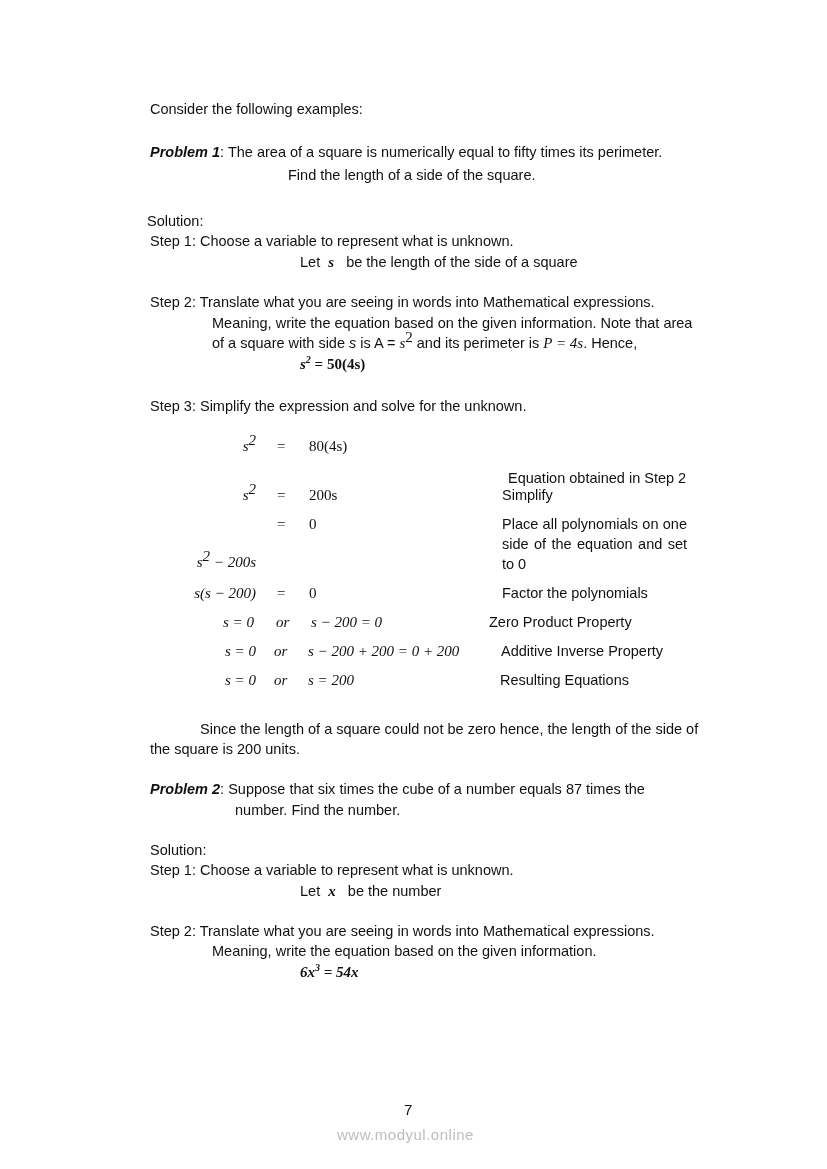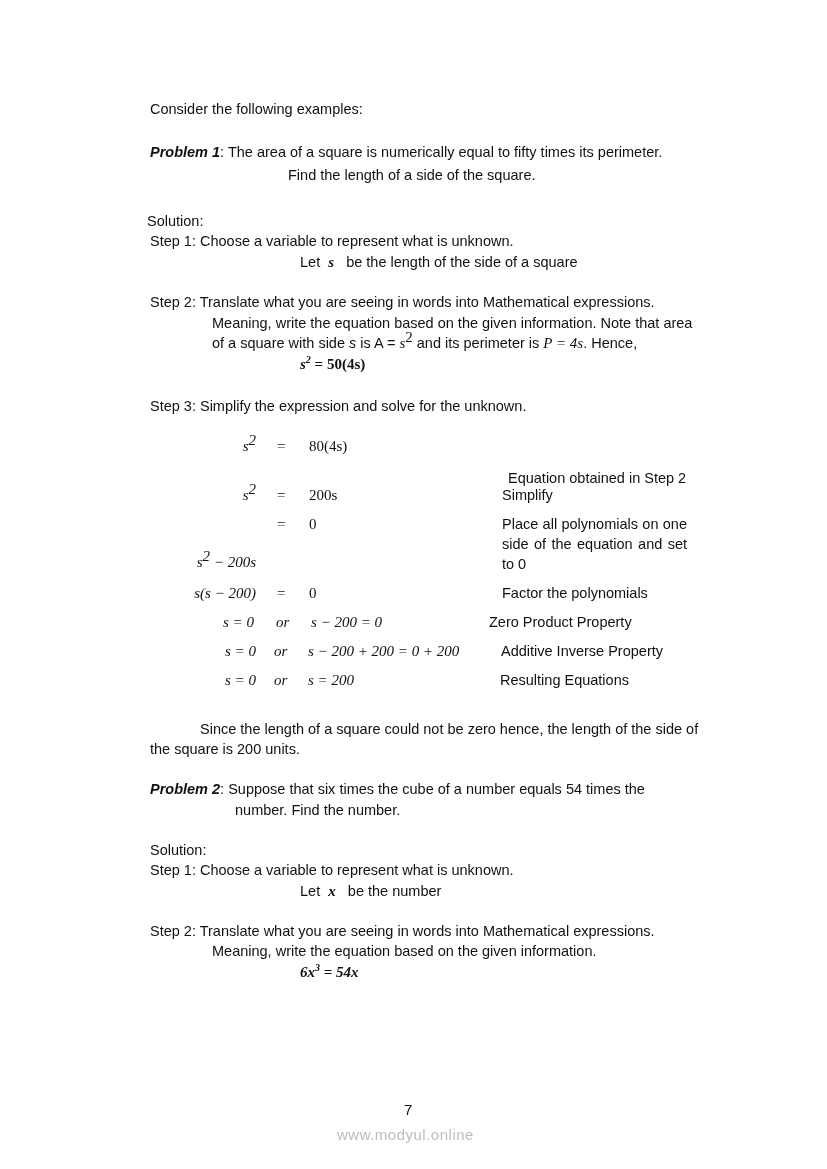--- a/index.html
+++ b/index.html
@@ -78,21 +78,21 @@
 
 <div class="abs math right" style="left:170px;width:86px;top:671px;">s = 0</div>
 <div class="abs math" style="left:274px;top:671px;">or</div>
 <div class="abs math" style="left:308px;top:671px;">s = 200</div>
 <div class="abs" style="left:500px;top:671px;text-align:center;">Resulting Equations</div>
 
 <div class="abs" style="left:200px;top:720px;">Since the length of a square could not be zero hence, the length of the side of</div>
 <div class="abs" style="left:150px;top:740px;">the square is 200 units.</div>
 
 <div class="abs" style="left:150px;top:780px;">
-  <b>Problem 2</b><span>: Suppose that six times the cube of a number equals 54 times the</span>
+  <b>Problem 2</b><span>: Suppose that six times the cube of a number equals 87 times the</span>
 </div>
 <div class="abs" style="left:235px;top:801px;">number. Find the number.</div>
 
 <div class="abs" style="left:150px;top:841px;">Solution:</div>
 <div class="abs" style="left:150px;top:861px;">Step 1: Choose a variable to represent what is unknown.</div>
 <div class="abs" style="left:300px;top:882px;">
   <span>Let</span>&nbsp;
   <span class="mathb" style="font-style:italic;">x</span>&nbsp;&nbsp;
   <span>be the number</span>
 </div>

